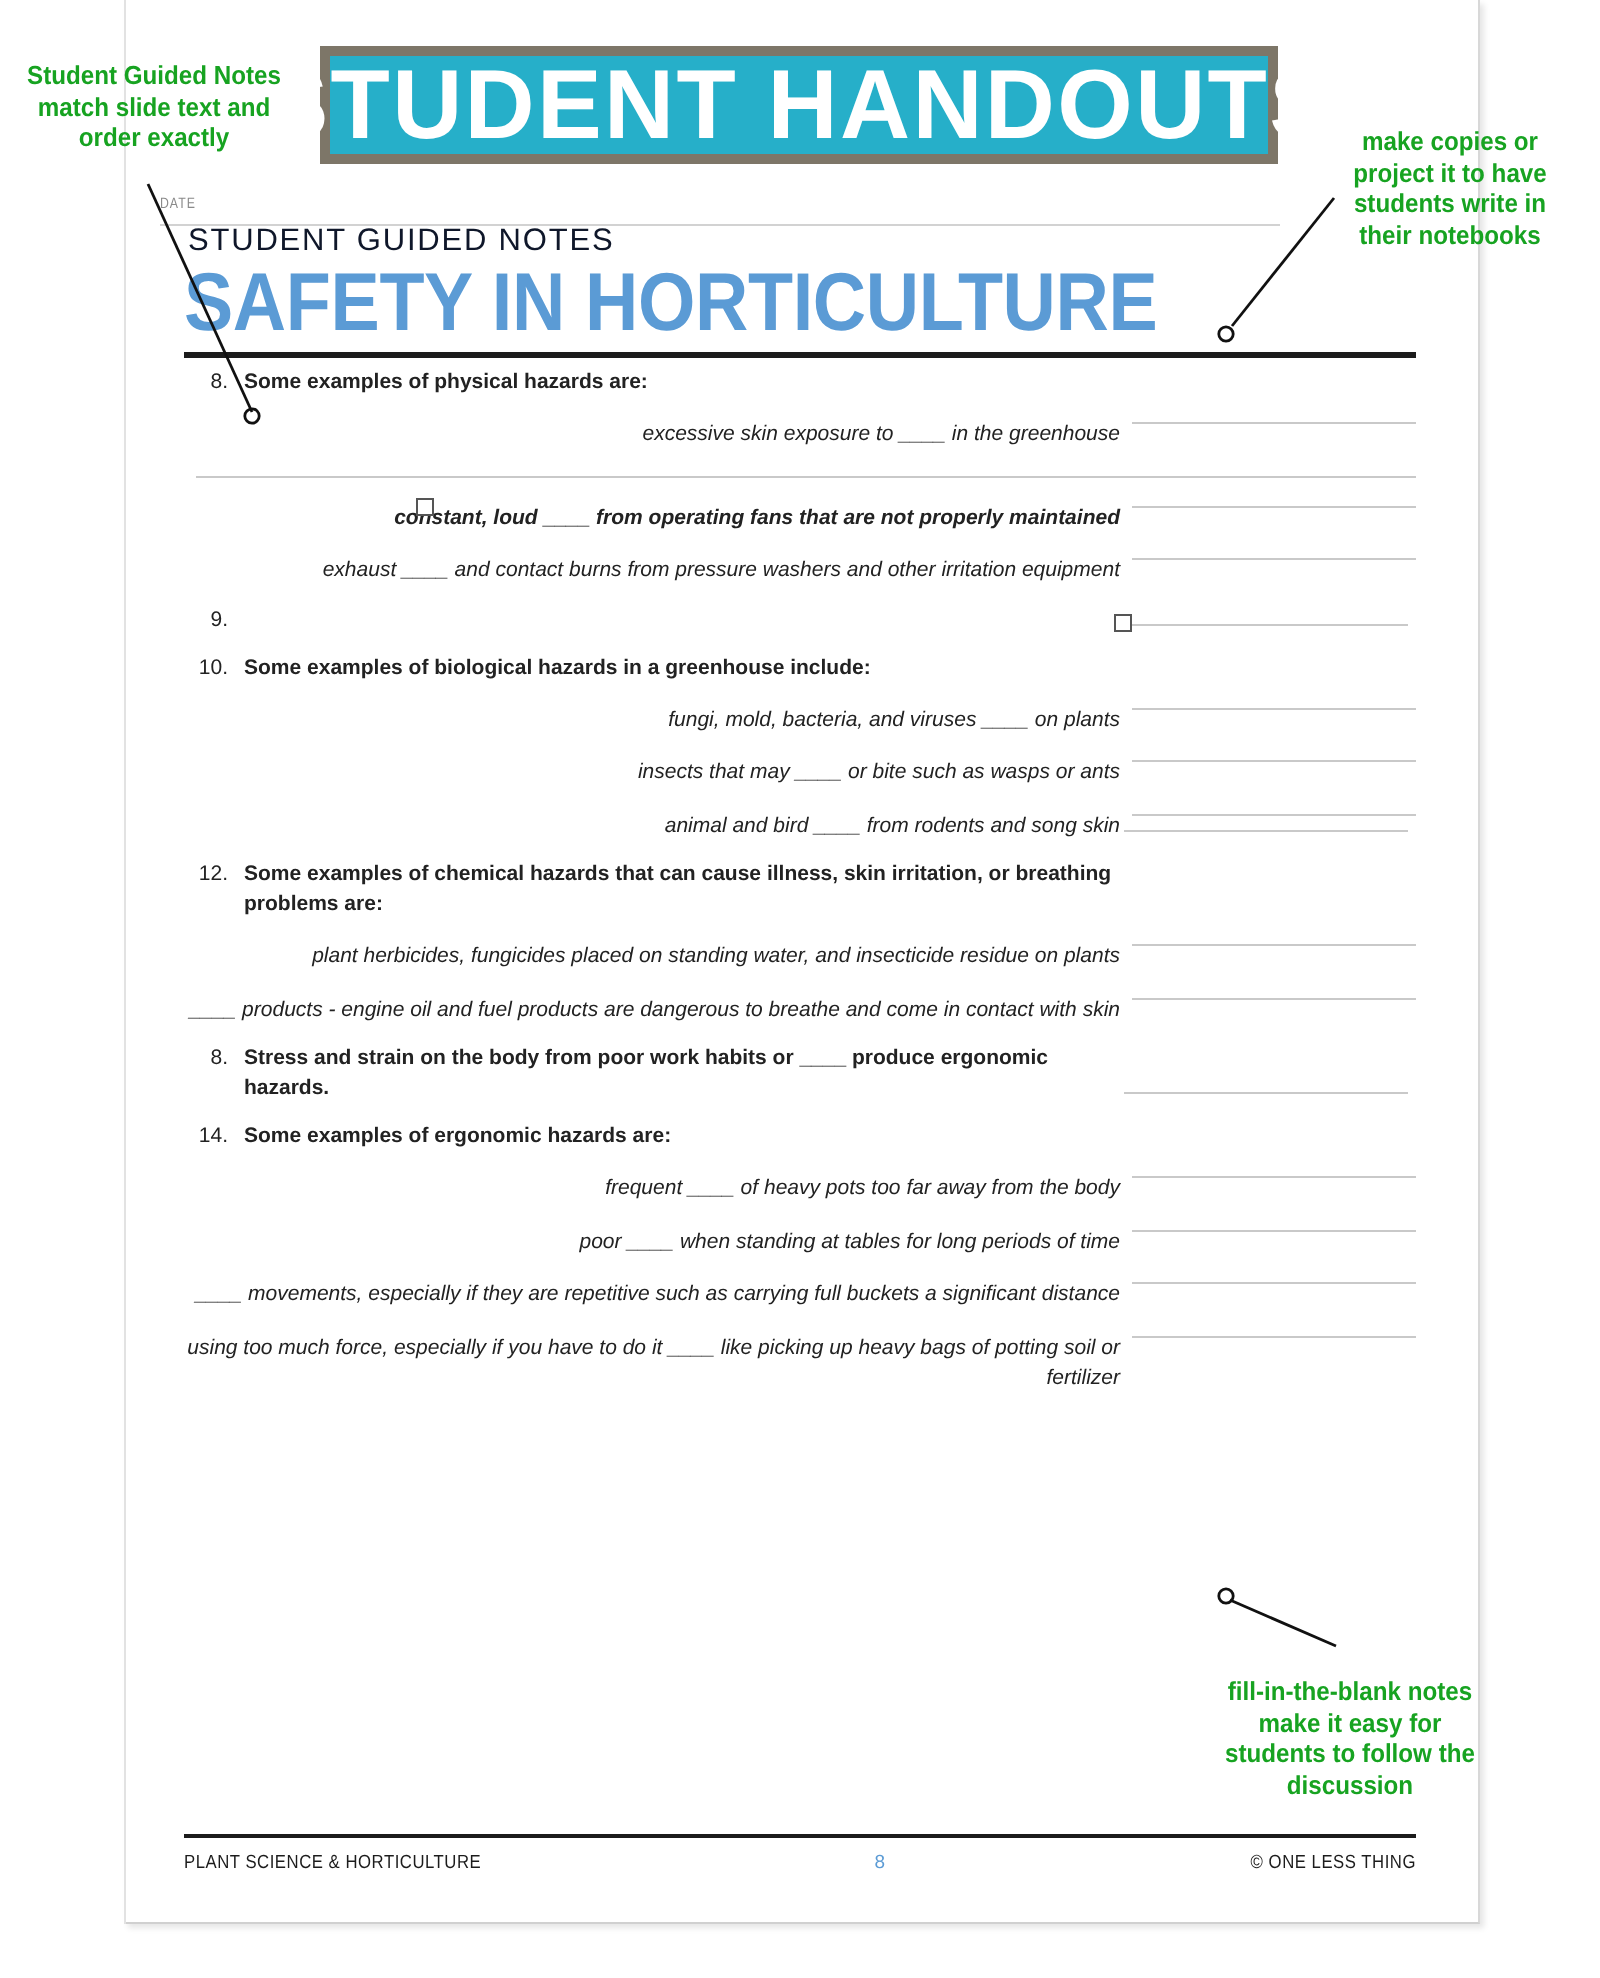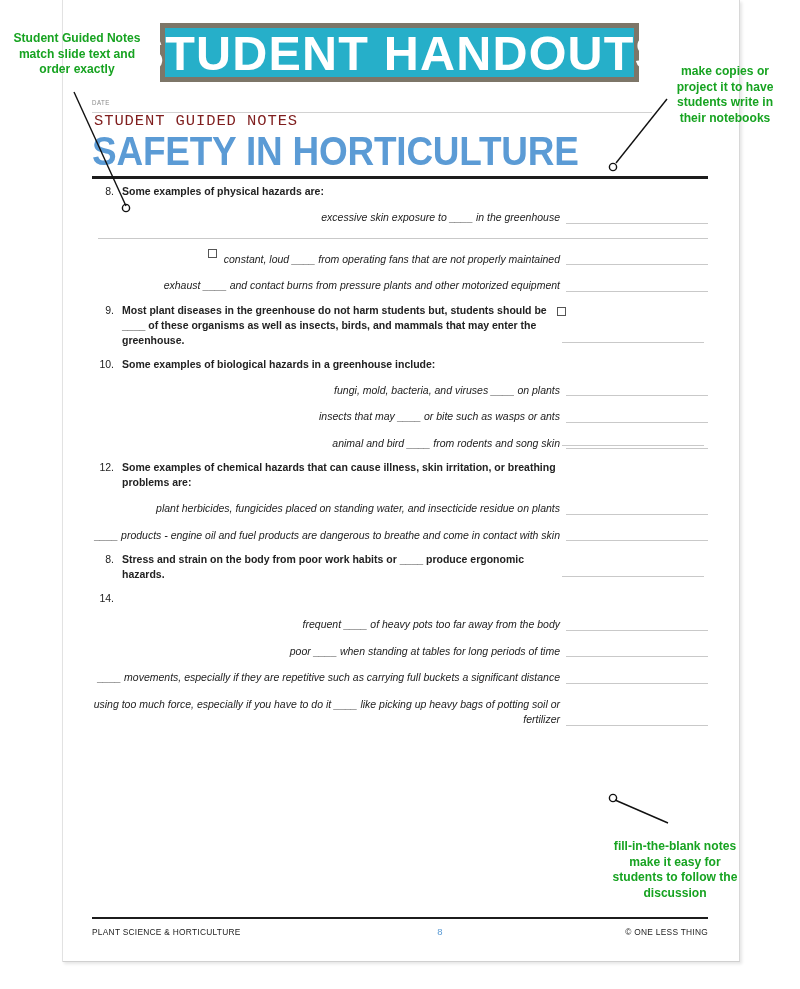--- a/index.html
+++ b/index.html
@@ -33,21 +33,21 @@
     left: 62px;
     top: 0;
     width: 1px;
     height: 962px;
     background: #e2e2e2;
   }
 
   
   .date-row {
     position: absolute;
-    left: 92px;
+    left: 80px;
     top: 91px;
     width: 560px;
   }
   .date-label {
     font-family: "Liberation Sans Narrow", "Liberation Sans", sans-serif;
     font-size: 7.5px;
     letter-spacing: 0.6px;
     color: #8a8a8a;
     transform: scaleX(0.82);
     transform-origin: left center;
@@ -58,24 +58,24 @@
     height: 1px;
     background: #d2d2d2;
     width: 560px;
   }
 
   
   .kicker {
     position: absolute;
     left: 94px;
     top: 112px;
-    font-family: Liberation Mono, monospace;
+    font-family: Liberation Sans, sans-serif;
     font-size: 15.5px;
     letter-spacing: 0.9px;
-    color: #7f1d1d;
+    color: #0f172a;
     white-space: nowrap;
   }
   .doc-title {
     position: absolute;
     left: 92px;
     top: 130px;
     font-family: "Liberation Sans Narrow", "Liberation Sans", sans-serif;
     font-weight: bold;
     font-size: 41px;
     line-height: 42px;
@@ -120,21 +120,20 @@
     flex: 1 1 auto;
     font-size: 10.5px;
     color: #222;
     line-height: 15px;
     max-width: 438px;
     font-weight: bold;
   }
   .sub-row {
     position: relative;
     display: flex;
-    align-items: flex-end;
   }
   .sub-text {
     width: 468px;
     flex: 0 0 468px;
     text-align: right;
     font-style: italic;
     font-size: 10.5px;
     color: #222;
     line-height: 15.5px;
     padding-right: 0px;
@@ -266,31 +265,30 @@
       <div class="q-num">8.</div>
       <div class="q-text">Some examples of physical hazards are:</div>
     </div>
     <div class="sub-row" style="margin-top: 11px;">
       <div class="sub-text">excessive skin exposure to ____ in the greenhouse</div>
       <div class="ans-line"></div>
     </div>
     <div class="sub-row" style="margin-top: 11px;">
       <div class="ans-line"></div>
     </div>
-    <div class="sub-row" style="margin-top: 11px;">
+    <div class="sub-row" style="margin-top: 11px; font-weight: bold;">
       <div class="sub-text">constant, loud ____ from operating fans that are not properly maintained</div>
       <div class="ans-line"></div>
     </div>
     <div class="sub-row" style="margin-top: 11px;">
-      <div class="sub-text">exhaust ____ and contact burns from pressure plants and other motorized equipment</div>
+      <div class="sub-text">exhaust ____ and contact burns from pressure washers and other irritation equipment</div>
       <div class="ans-line"></div>
     </div>
     <div class="q-block" style="margin-top: 9px;">
       <div class="q-num">9.</div>
-      <div class="q-text">Most plant diseases in the greenhouse do not harm students but, students should be ____ of these organisms as well as insects, birds, and mammals that may enter the greenhouse.</div>
     </div>
     <div class="tail-line">
       <div class="ans-line-abs" style="top: -6px;"></div>
     </div>
     <div class="q-block" style="margin-top: 9px;">
       <div class="q-num">10.</div>
       <div class="q-text">Some examples of biological hazards in a greenhouse include:</div>
     </div>
     <div class="sub-row" style="margin-top: 11px;">
       <div class="sub-text">fungi, mold, bacteria, and viruses ____ on plants</div>
@@ -321,20 +319,21 @@
     </div>
     <div class="q-block" style="margin-top: 9px;">
       <div class="q-num">8.</div>
       <div class="q-text">Stress and strain on the body from poor work habits or ____ produce ergonomic hazards.</div>
     </div>
     <div class="tail-line">
       <div class="ans-line-abs" style="top: -6px;"></div>
     </div>
     <div class="q-block" style="margin-top: 9px;">
       <div class="q-num">14.</div>
+      <div class="q-text">Some examples of ergonomic hazards are:</div>
     </div>
     <div class="sub-row" style="margin-top: 11px;">
       <div class="sub-text">frequent ____ of heavy pots too far away from the body</div>
       <div class="ans-line"></div>
     </div>
     <div class="sub-row" style="margin-top: 11px;">
       <div class="sub-text">poor ____ when standing at tables for long periods of time</div>
       <div class="ans-line"></div>
     </div>
     <div class="sub-row" style="margin-top: 11px;">

